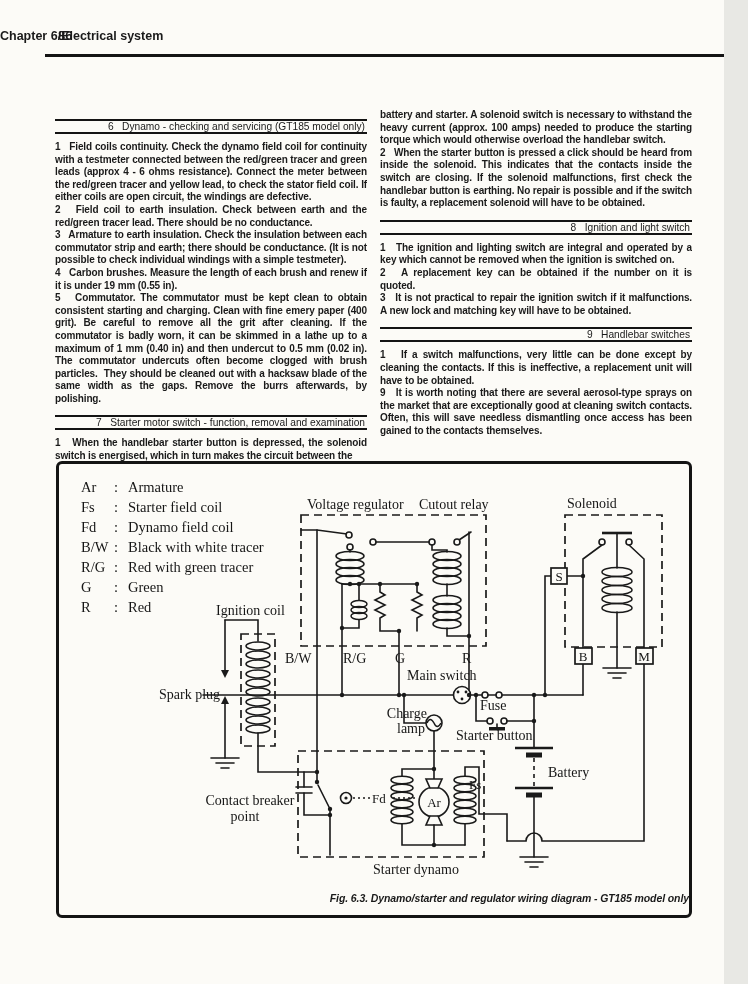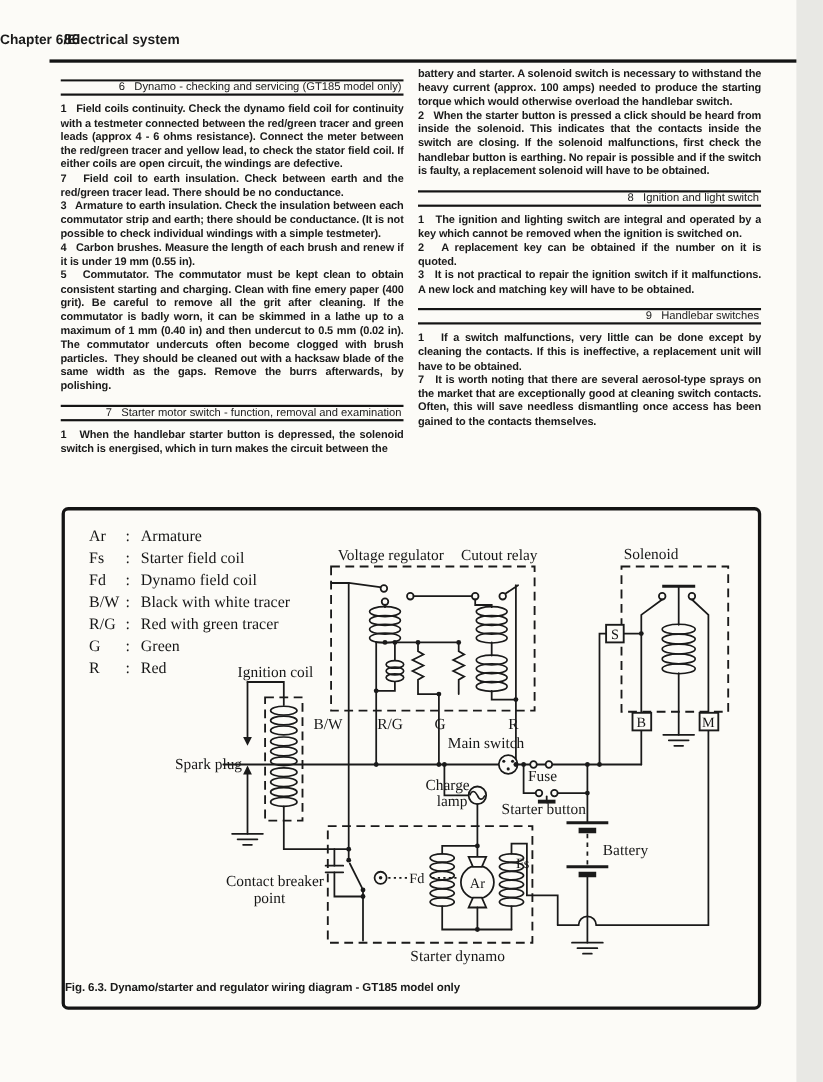--- a/index.html
+++ b/index.html
@@ -1,31 +1,31 @@
 <!DOCTYPE html>
 <html><head>
 <meta charset="utf-8">
 <style>
   html,body{margin:0;padding:0;background:#e8e8e4;}
   .page{position:relative;width:724px;height:984px;background:#fcfbf7;color:#1a1a1a;
         font-family:"Liberation Sans",sans-serif;overflow:hidden;}
   .pgnum{position:absolute;left:58px;top:28px;font-size:13px;font-weight:700;}
   .htitle{position:absolute;left:0;top:29px;width:740px;text-align:left;font-size:12.5px;font-weight:700;}
   .hrule{position:absolute;left:45px;top:54px;width:697px;height:3px;background:#141414;}
-  .col{position:absolute;overflow:hidden;}
+  .col{position:absolute;overflow:hidden;margin-top:47px;}
   .sec-head{border-top:2.5px solid #141414;border-bottom:2.5px solid #141414;
             padding:0 2px;margin:10px 0 7px 0;font-size:10.2px;font-weight:400;white-space:pre-wrap;text-align:right;}
   .sec-head.first{margin-top:0;}
   .p{margin:0;font-size:10px;font-weight:700;line-height:12.6px;letter-spacing:-0.12px;
      text-align:justify;white-space:pre-wrap;}
   .figure{position:absolute;left:56px;top:461px;width:630px;height:451px;
           border:3px solid #141414;border-radius:6px;background:#fcfbf7;}
   .figsvg{position:absolute;left:0;top:0;}
-  .caption{position:absolute;left:0;top:428px;width:100%;text-align:left;
-           font-size:10.5px;font-weight:700;letter-spacing:-0.1px;}
+  .caption{position:absolute;left:0;top:428px;width:100%;text-align:right;
+           font-size:10.5px;font-weight:700;letter-spacing:-0.1px;font-style:italic;}
   
   .wire{stroke:#1a1a1a;stroke-width:1.6;fill:none;stroke-linecap:round;}
   .wire2{stroke:#1a1a1a;stroke-width:2.6;fill:none;stroke-linecap:butt;}
   .wire5{stroke:#1a1a1a;stroke-width:5px;fill:none;stroke-linecap:butt;}
   .dash{stroke:#1a1a1a;stroke-width:1.7;fill:none;stroke-dasharray:8 5;}
   .dashmid{stroke:#1a1a1a;stroke-width:1.6;fill:none;stroke-dasharray:4 4;}
   .dots{stroke:#1a1a1a;stroke-width:1.6;fill:none;stroke-dasharray:2 3;}
   .coil{stroke:#1a1a1a;stroke-width:1.5;fill:none;}
   .node{fill:#1a1a1a;stroke:none;}
   .cc{stroke:#1a1a1a;stroke-width:1.6;fill:#fcfbf7;}
@@ -39,38 +39,38 @@
 
 <div class="page">
 
   <div class="pgnum">86</div>
   <div class="htitle">Chapter 6/Electrical system</div>
   <div class="hrule"></div>
 
   <div class="col" style="left:55px;top:72px;width:312px;height:388px">
     <div class="sec-head first">6   Dynamo - checking and servicing (GT185 model only)</div>
     <p class="p">1   Field coils continuity. Check the dynamo field coil for continuity with a testmeter connected between the red/green tracer and green leads (approx 4 - 6 ohms resistance). Connect the meter between the red/green tracer and yellow lead, to check the stator field coil. If either coils are open circuit, the windings are defective.</p>
-    <p class="p">7   Field coil to earth insulation. Check between earth and the red/green tracer lead. There should be no conductance.</p>
+    <p class="p">2   Field coil to earth insulation. Check between earth and the red/green tracer lead. There should be no conductance.</p>
     <p class="p">3   Armature to earth insulation. Check the insulation between each commutator strip and earth; there should be conductance. (It is not possible to check individual windings with a simple testmeter).</p>
     <p class="p">4   Carbon brushes. Measure the length of each brush and renew if it is under 19 mm (0.55 in).</p>
     <p class="p">5   Commutator. The commutator must be kept clean to obtain consistent starting and charging. Clean with fine emery paper (400 grit). Be careful to remove all the grit after cleaning. If the commutator is badly worn, it can be skimmed in a lathe up to a maximum of 1 mm (0.40 in) and then undercut to 0.5 mm (0.02 in). The commutator undercuts often become clogged with brush particles.  They should be cleaned out with a hacksaw blade of the same width as the gaps. Remove the burrs afterwards, by polishing.</p>
     <div class="sec-head">7   Starter motor switch - function, removal and examination</div>
     <p class="p">1   When the handlebar starter button is depressed, the solenoid switch is energised, which in turn makes the circuit between the</p>
   </div>
 
   <div class="col" style="left:380px;top:62px;width:312px;height:392px">
     <p class="p">battery and starter. A solenoid switch is necessary to withstand the heavy current (approx. 100 amps) needed to produce the starting torque which would otherwise overload the handlebar switch.</p>
     <p class="p">2   When the starter button is pressed a click should be heard from inside the solenoid. This indicates that the contacts inside the switch are closing. If the solenoid malfunctions, first check the handlebar button is earthing. No repair is possible and if the switch is faulty, a replacement solenoid will have to be obtained.</p>
     <div class="sec-head">8   Ignition and light switch</div>
     <p class="p">1   The ignition and lighting switch are integral and operated by a key which cannot be removed when the ignition is switched on.</p>
     <p class="p">2   A replacement key can be obtained if the number on it is quoted.</p>
     <p class="p">3   It is not practical to repair the ignition switch if it malfunctions. A new lock and matching key will have to be obtained.</p>
     <div class="sec-head">9   Handlebar switches</div>
     <p class="p">1   If a switch malfunctions, very little can be done except by cleaning the contacts. If this is ineffective, a replacement unit will have to be obtained.</p>
-    <p class="p">7   It is worth noting that there are several aerosol-type sprays on the market that are exceptionally good at cleaning switch contacts. Often, this will save needless dismantling once access has been gained to the contacts themselves.</p>
+    <p class="p">9   It is worth noting that there are several aerosol-type sprays on the market that are exceptionally good at cleaning switch contacts. Often, this will save needless dismantling once access has been gained to the contacts themselves.</p>
   </div>
 
   <div class="figure">
     <svg class="figsvg" width="630" height="451" viewBox="0 0 630 451">
 
       <g>
         <text class="leg" x="22" y="28">Ar</text>
         <text class="leg" x="57" y="28" text-anchor="middle">:</text>
         <text class="leg" x="69" y="28">Armature</text>
         <text class="leg" x="22" y="48">Fs</text>

